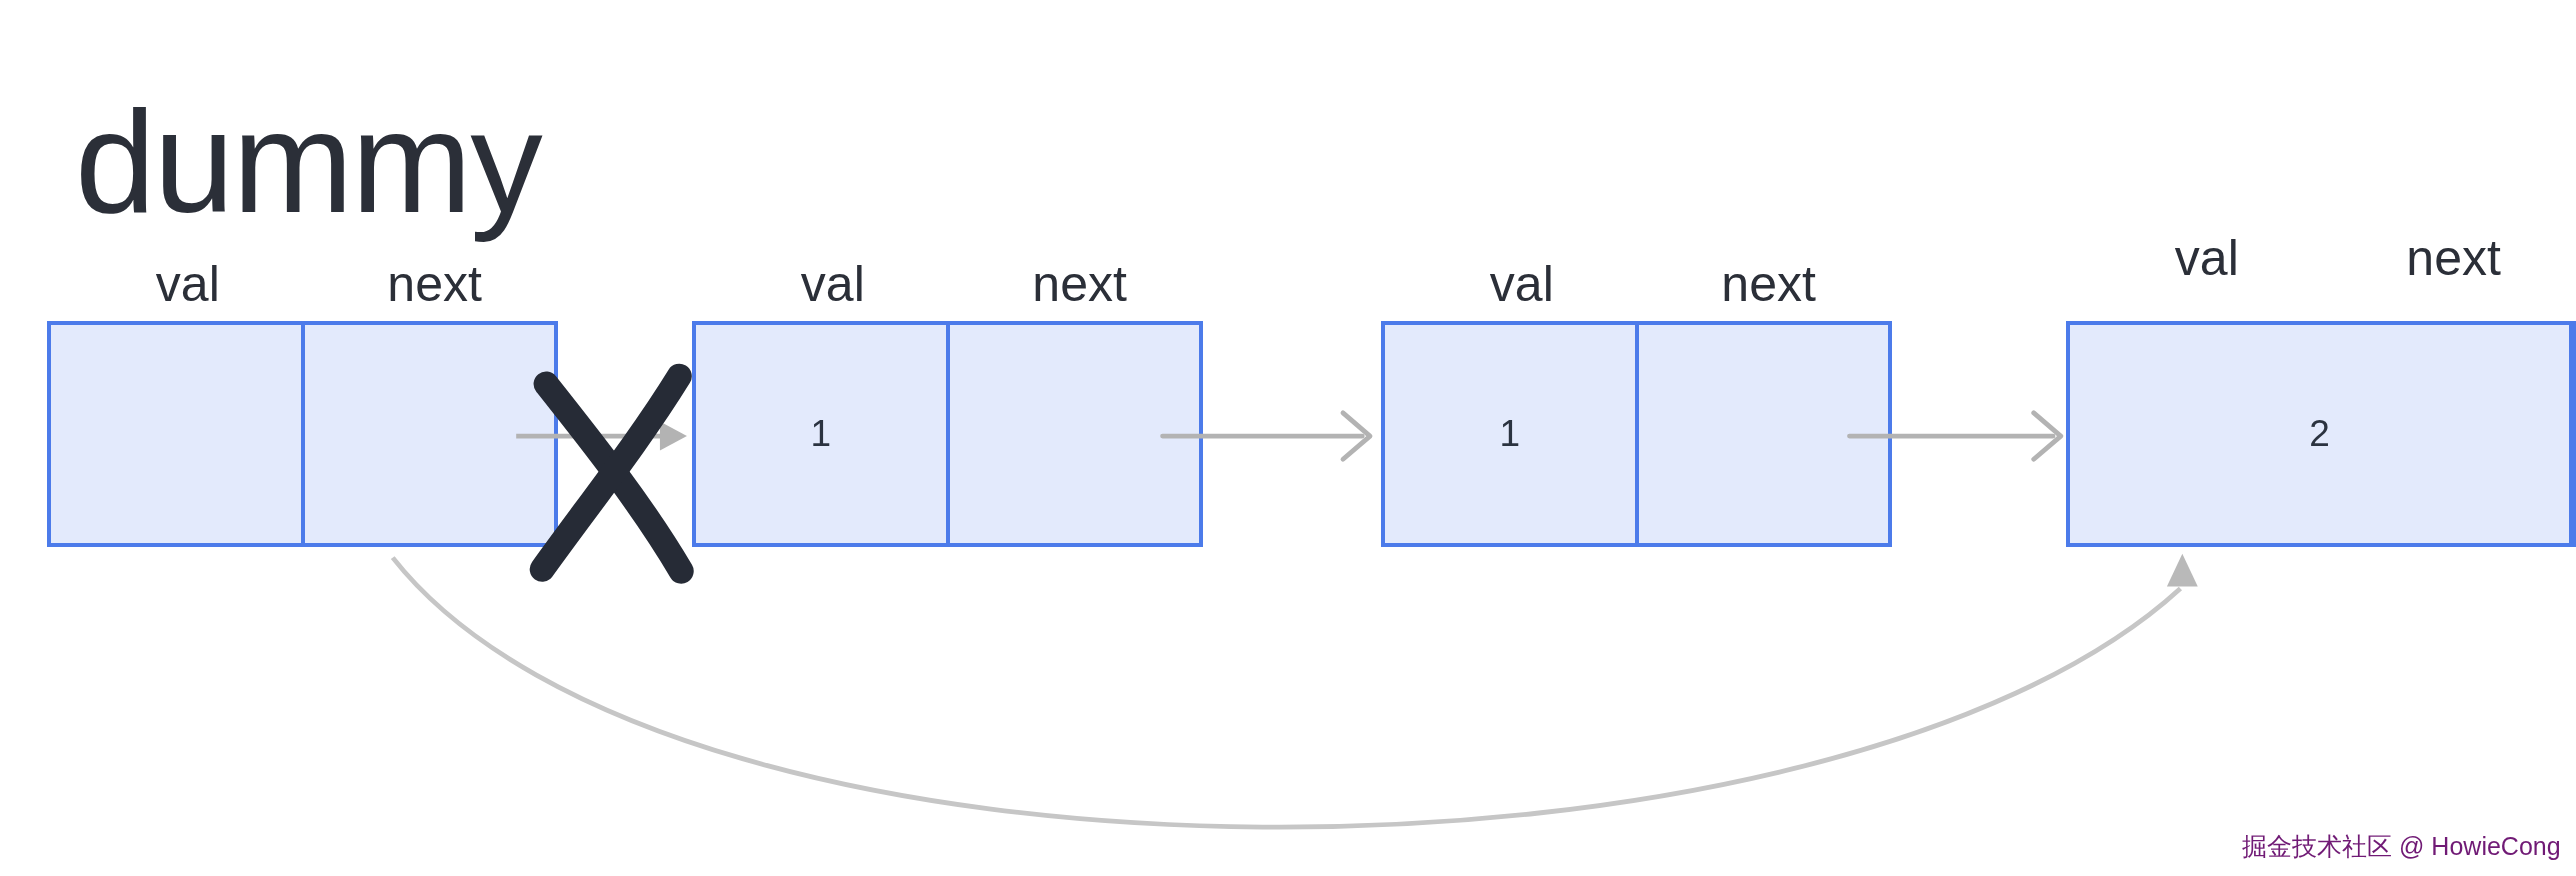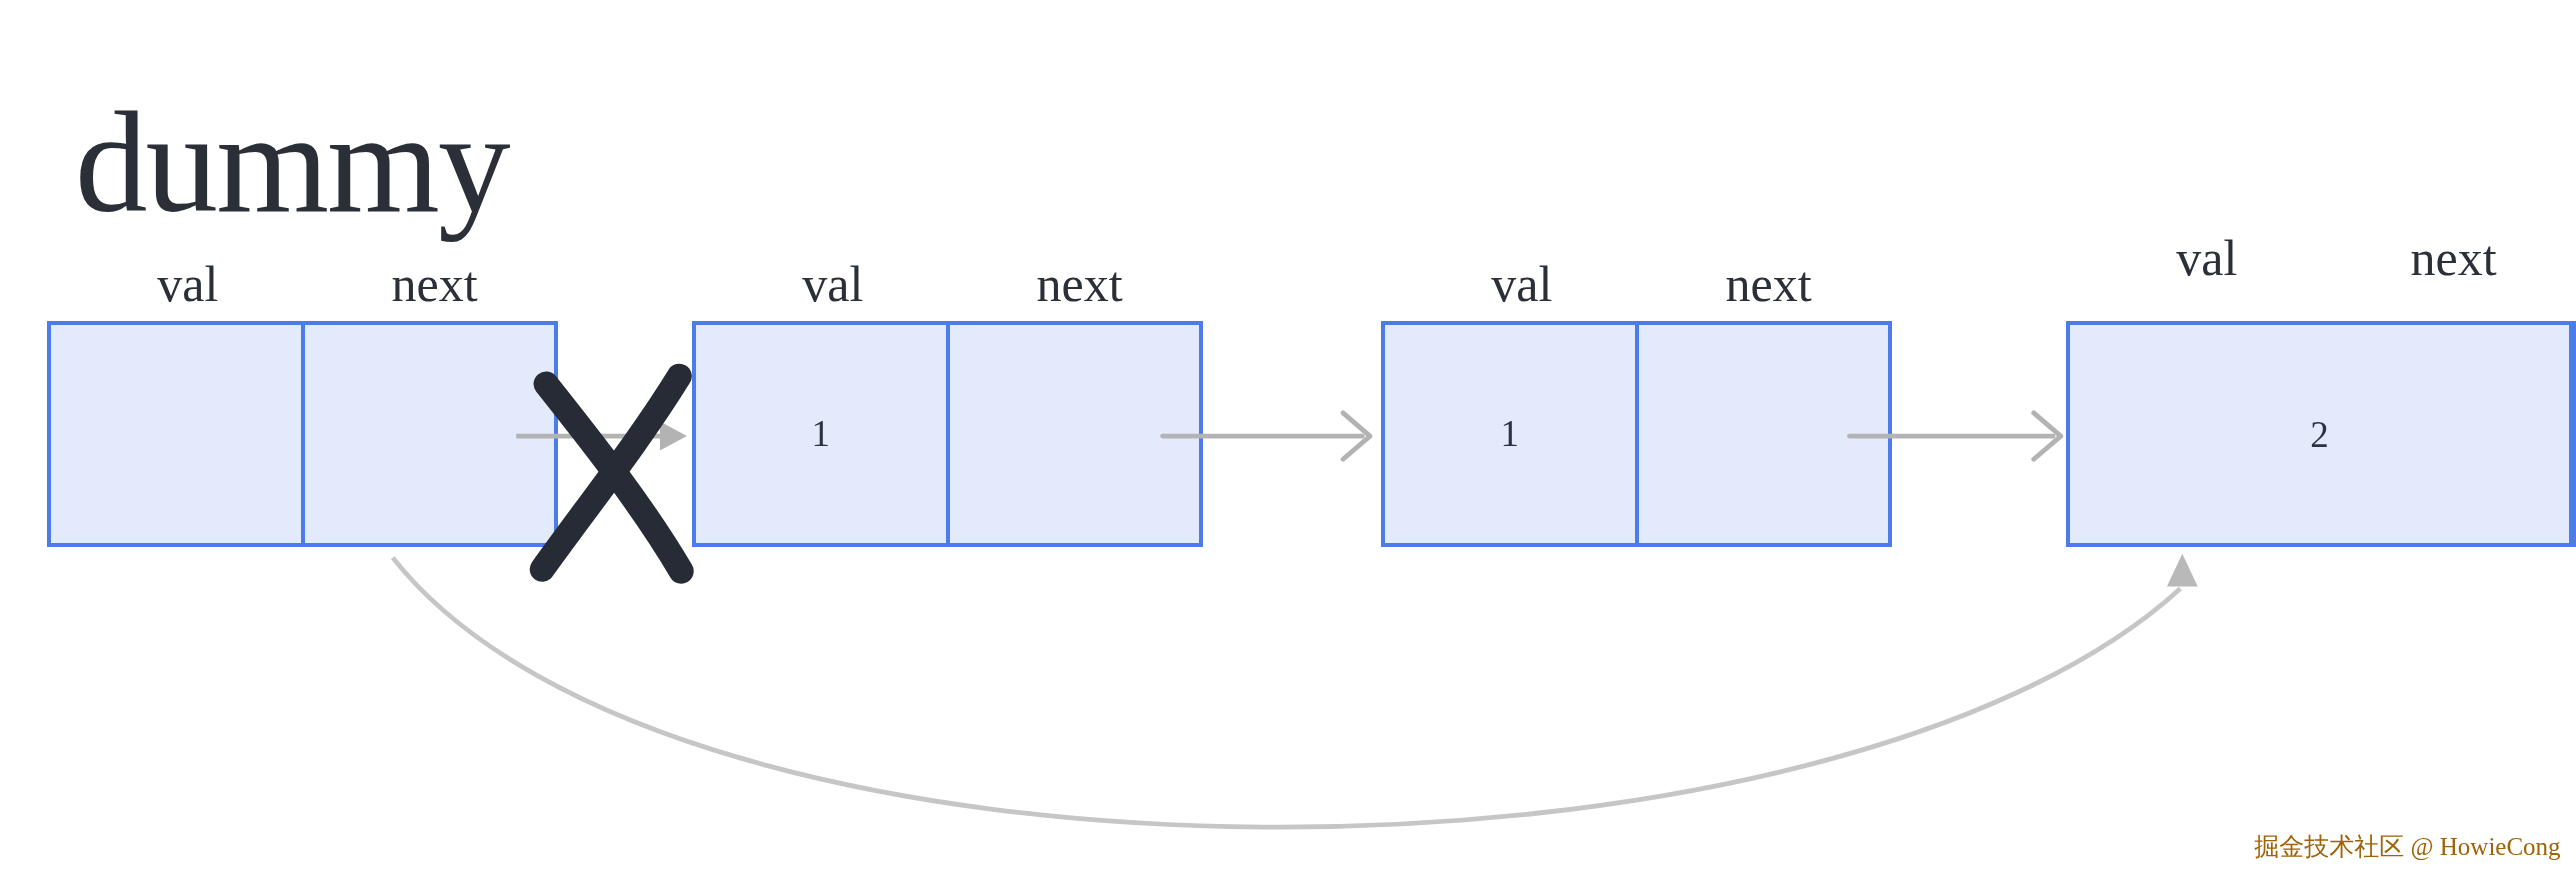--- a/index.html
+++ b/index.html
@@ -1,21 +1,21 @@
 <!DOCTYPE html>
 <html><head>
 <meta charset="utf-8">
 <style>
   html,body{margin:0;padding:0;background:#fff;}
   .canvas{
     position:relative;
     width:2576px;height:876px;
     background:#ffffff;
     overflow:hidden;
-    font-family:Liberation Serif, serif;
+    font-family:Liberation Sans, sans-serif;
   }
   .title{
     position:absolute;
     left:75px;top:83px;
     font-size:145px;
     line-height:1.1;
     letter-spacing:-1.9px;
     color:#2b2f38;
   }
   .node{position:absolute;top:255px;width:511px;}
@@ -35,21 +35,21 @@
   .node .cell.val{border-right:4.8px solid #4c7bea;}
   .node-1{left:47px}
   .node-2{left:692px}
   .node-3{left:1381px}
   .node-4{left:2066px;top:229px}
   .node-4 .labels{margin-bottom:34px}
   .node-4 .cell.next{font-size:54px}
   svg.overlay{position:absolute;left:0;top:0;pointer-events:none;}
   .watermark{
     position:absolute;right:15.4px;bottom:13.5px;
-    font-size:25px;color:#a16207;
+    font-size:25px;color:#701a75;
     text-shadow:1.9px 1.9px 1px rgba(255,255,255,0.95);
   }
 </style>
 </head>
 <body>
 
 <div class="canvas">
 
   <div class="title">dummy</div>
 

